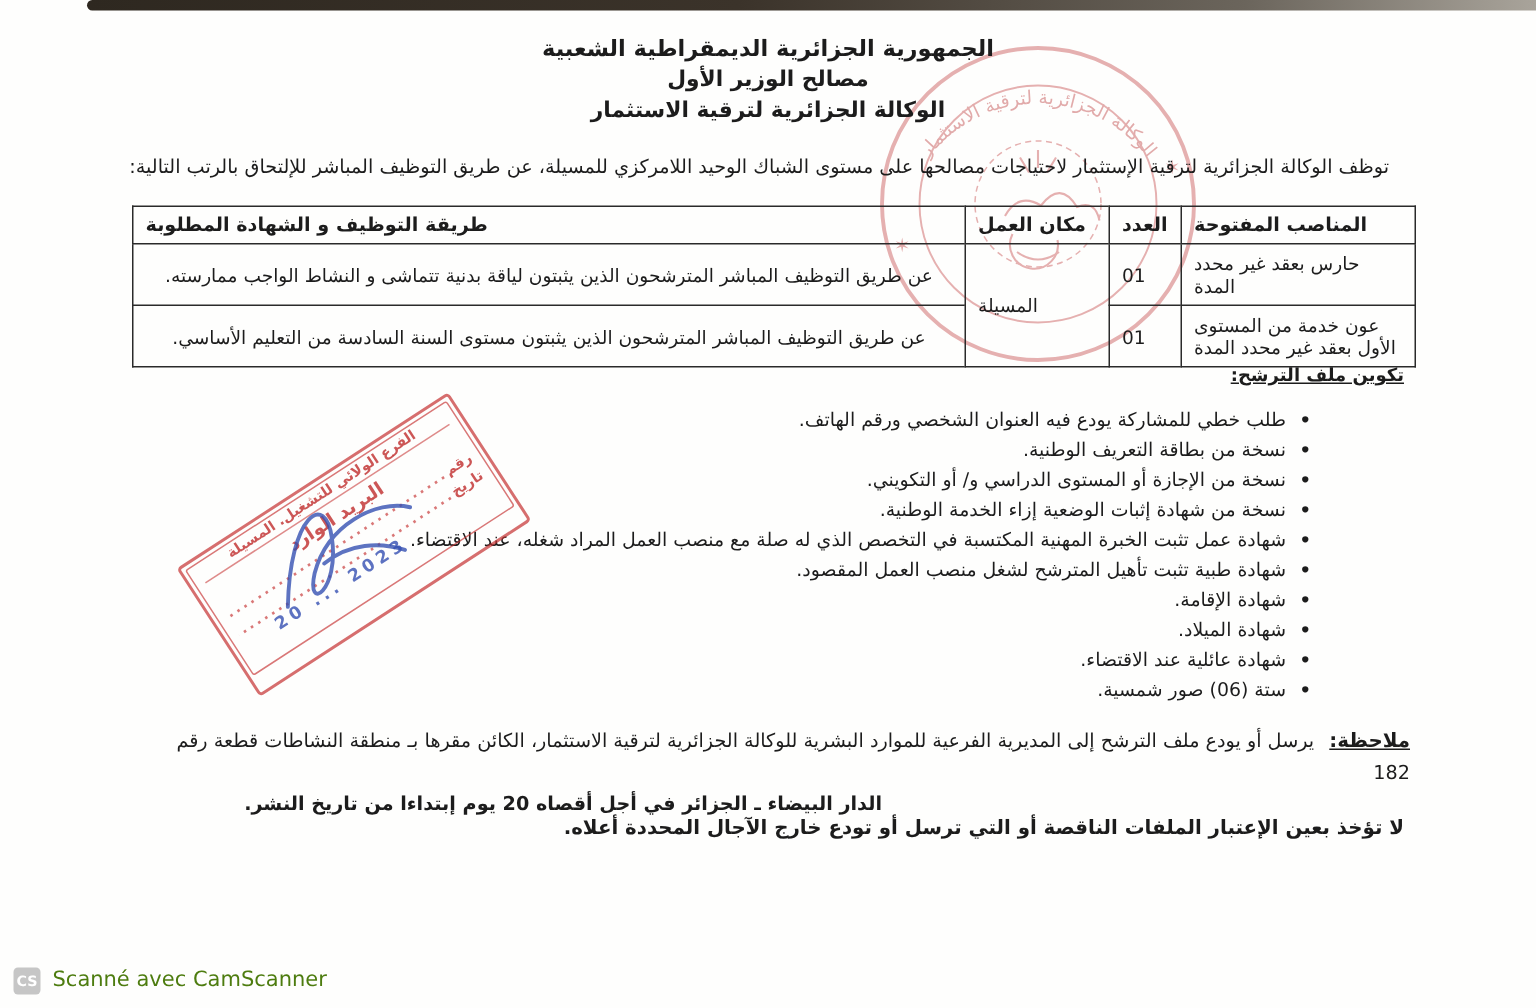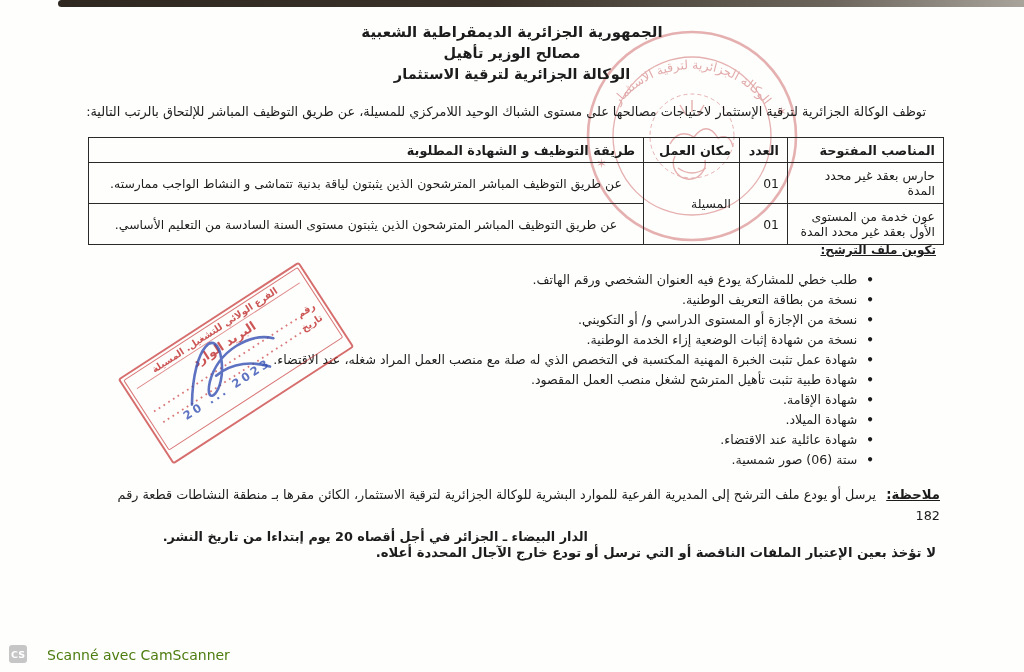--- a/index.html
+++ b/index.html
@@ -29,21 +29,21 @@
     direction:rtl;text-align:right;font-size:12.8px;line-height:17px;text-indent:14px;
   }
   
   .jobs-table{
     position:absolute;top:137px;left:88px;width:856px;z-index:3;
     border-collapse:collapse;direction:rtl;font-size:12.4px;
   }
   .jobs-table th,.jobs-table td{border:1.6px solid #2a2a2a;padding:2px 8px;}
   .jobs-table th{font-weight:bold;font-size:12.8px;height:20px;}
   .jobs-table td{height:36px;}
-  .cell-center{text-align:right;vertical-align:middle;margin-left:12px;}
+  .cell-center{text-align:left;vertical-align:middle;margin-left:12px;}
   .cell-method{text-align:center;vertical-align:middle;}
   
   .checklist-title{
     position:absolute;top:243px;right:88px;z-index:3;direction:rtl;
     font-weight:bold;font-size:12px;text-decoration:underline;
   }
   .checklist{position:absolute;top:270px;right:150px;left:110px;z-index:3;direction:rtl;}
   .checklist .item{font-size:12.6px;line-height:20px;text-align:right;white-space:nowrap;}
   .checklist .bullet{font-weight:bold;margin-left:9px;font-size:12px;}
   
@@ -68,21 +68,21 @@
   }
   
   .note{position:absolute;top:484px;left:100px;right:84px;z-index:3;direction:rtl;text-align:right;font-size:12.8px;line-height:21px;}
   .note .lbl{font-weight:bold;text-decoration:underline;margin-left:6px;font-size:13.2px;}
   .note .l2{display:block;padding-left:60px;padding-right:352px;white-space:nowrap;font-weight:bold;}
   .warning{
     position:absolute;top:545px;right:88px;left:100px;z-index:3;
     direction:rtl;text-align:right;font-weight:bold;font-size:13.2px;
   }
   
-  .footer{position:absolute;left:9px;top:645px;display:flex;align-items:flex-end;gap:20px;z-index:3;}
+  .footer{position:absolute;left:9px;top:645px;display:flex;align-items:flex-start;gap:8px;z-index:3;}
   .cs-badge{
     width:18px;height:18px;border-radius:3px;background:#c6c6c6;color:#ffffff;
     font-size:9.5px;font-weight:bold;display:flex;align-items:center;justify-content:center;
   }
   .cs-text{color:#4d7c0f;font-size:14px;}
 </style>
 </head>
 <body>
 
 <div class="page">
@@ -104,21 +104,21 @@
     </defs>
     <text font-size="12.5" fill="#c85f5f" letter-spacing="1.5">
       <textPath href="#rim-arc" startOffset="50%" text-anchor="middle">الوكالة الجزائرية لترقية الاستثمار</textPath>
     </text>
     <text x="22" y="152" font-size="13" fill="#c85f5f">✶</text>
     <text x="202" y="100" font-size="13" fill="#c85f5f">✶</text>
   </svg>
 
   <div class="header">
     <div class="h1">الجمهورية الجزائرية الديمقراطية الشعبية</div>
-    <div class="h2">مصالح الوزير تأهيل</div>
+    <div class="h2">مصالح الوزير الأول</div>
     <div class="h3">الوكالة الجزائرية لترقية الاستثمار</div>
   </div>
 
   <div class="intro">توظف الوكالة الجزائرية لترقية الإستثمار لاحتياجات مصالحها على مستوى الشباك الوحيد اللامركزي للمسيلة، عن طريق التوظيف المباشر للإلتحاق بالرتب التالية:</div>
 
   <table class="jobs-table" dir="rtl">
     <colgroup>
       <col style="width:156px">
         <col style="width:48px">
         <col style="width:96px">

